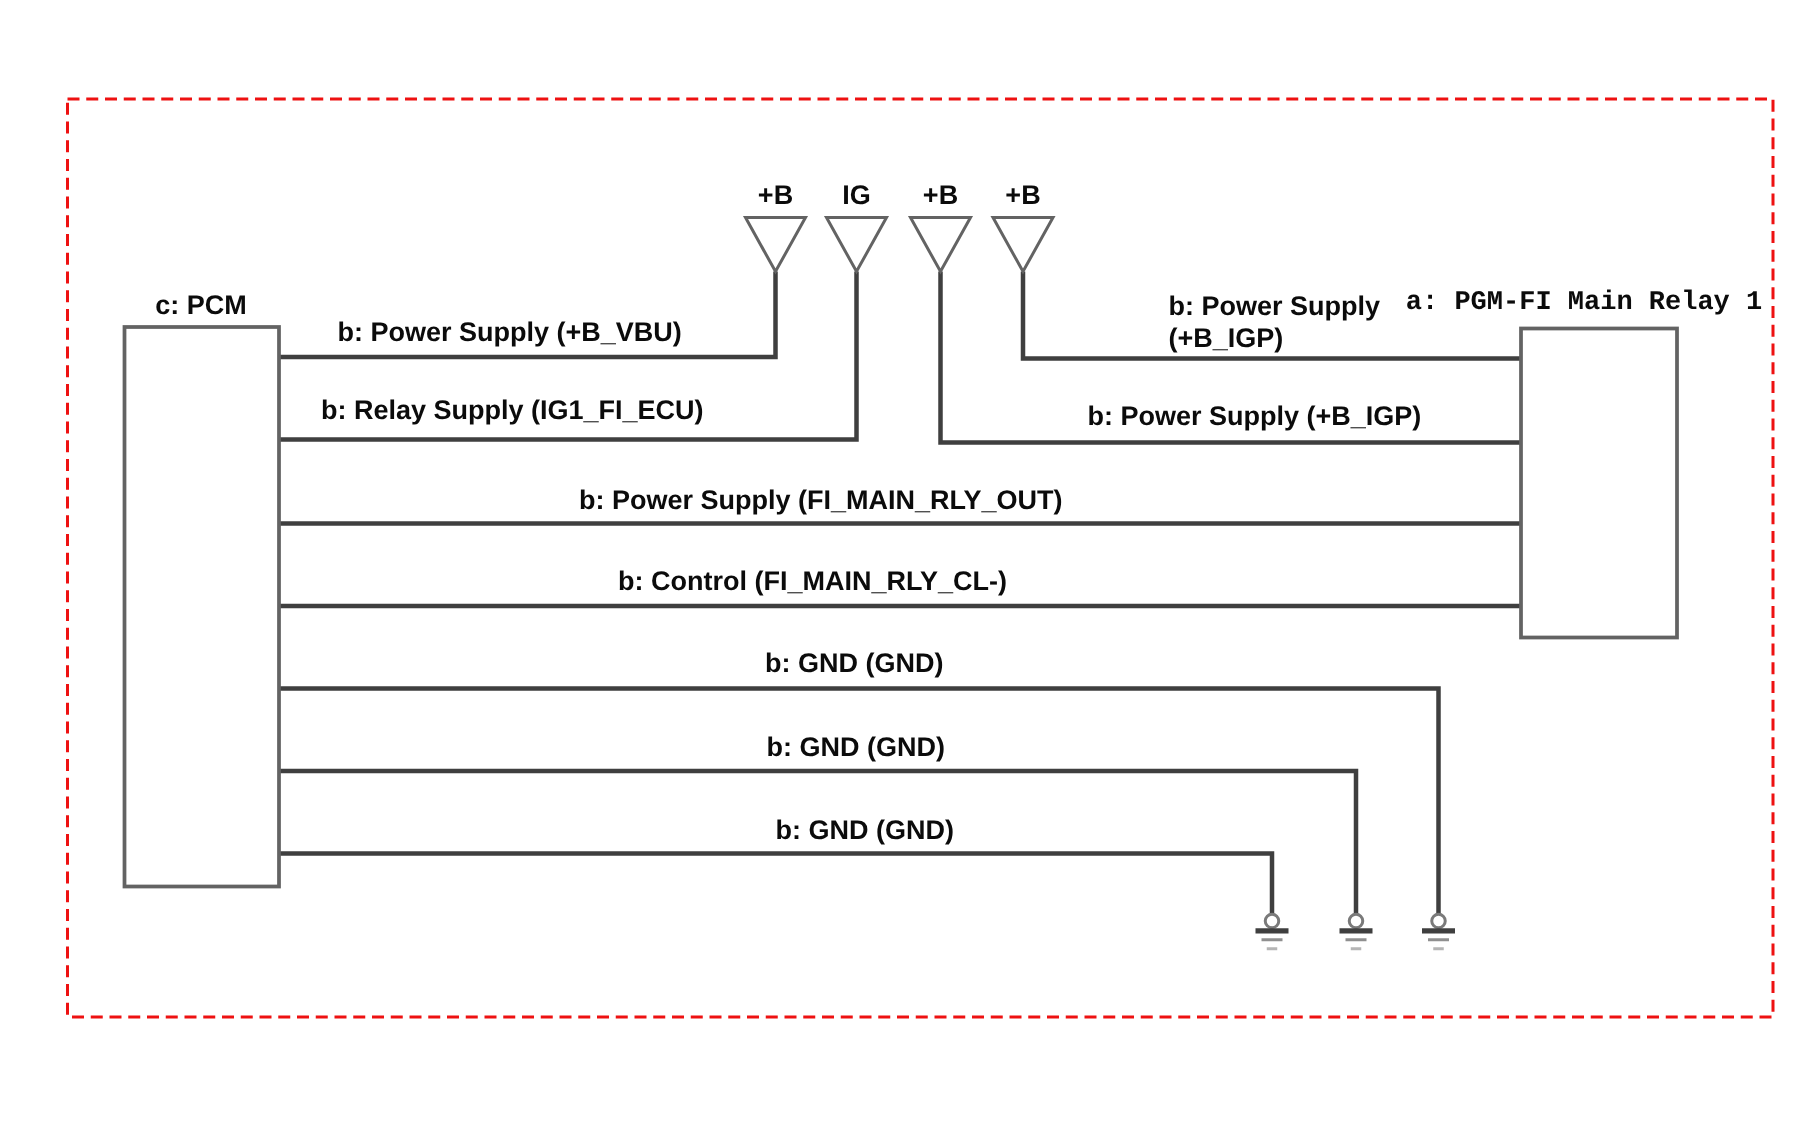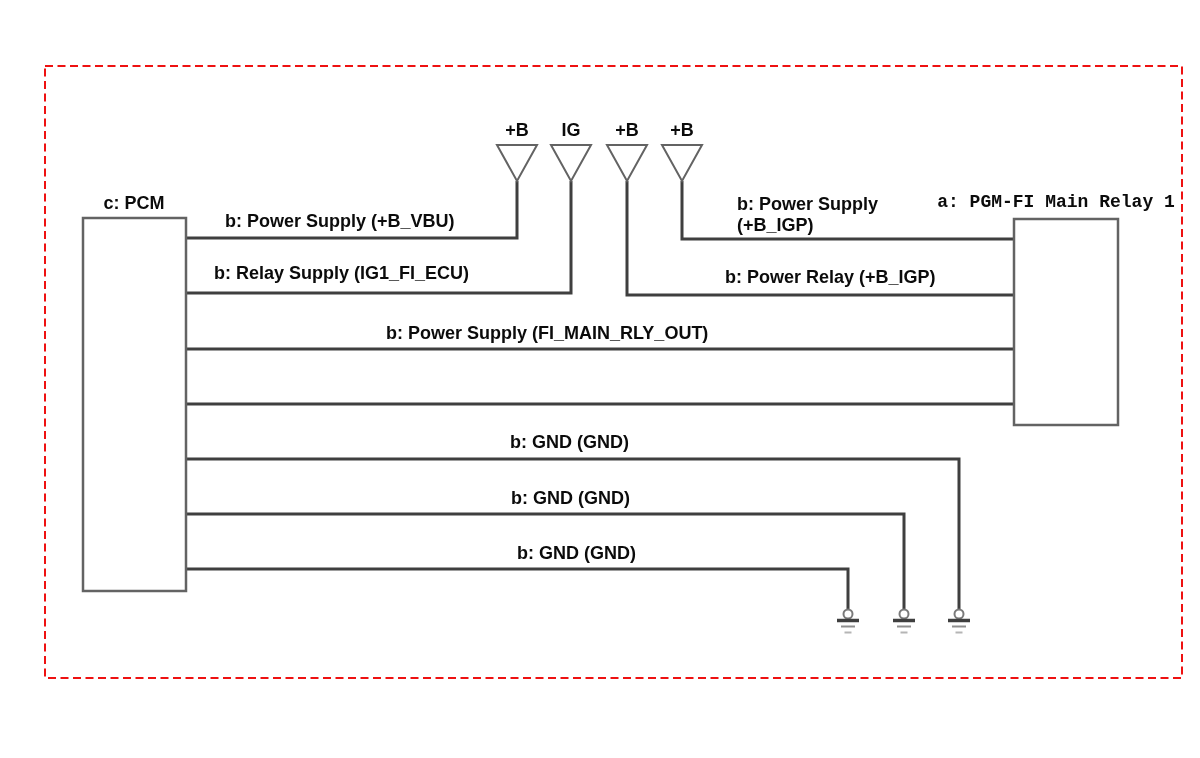--- a/index.html
+++ b/index.html
@@ -26,20 +26,21 @@
     font-weight: 700;
     color: #0b0b0b;
     line-height: 20px;
     white-space: nowrap;
   }
   .lbl.center {
     transform: translateX(-50%);
   }
   .two-line span {
     display: block;
+    margin-left: 42px;
   }
 </style>
 </head>
 <body>
 
 <div id="canvas">
 
   <svg id="wiring-svg" width="1200" height="758" viewBox="0 0 1200 758">
 
     <rect x="45" y="66" width="1137" height="612" fill="none" stroke="#ee1111" stroke-width="2" stroke-dasharray="8 4.5"></rect>
@@ -95,19 +96,20 @@
   <div class="lbl center" style="left:571px; top:120px;">IG</div>
   <div class="lbl center" style="left:627px; top:120px;">+B</div>
   <div class="lbl center" style="left:682px; top:120px;">+B</div>
 
   <div class="lbl" style="left:225px; top:211px;">b: Power Supply (+B_VBU)</div>
   <div class="lbl" style="left:214px; top:263px;">b: Relay Supply (IG1_FI_ECU)</div>
   <div class="lbl two-line" style="left:737px; top:194px; line-height:21px;">
     <span>b: Power Supply</span>
     <span>(+B_IGP)</span>
   </div>
-  <div class="lbl" style="left:725px; top:267px;">b: Power Relay (+B_IGP)</div>
+  <div class="lbl" style="left:725px; top:267px;">b: Power Supply (+B_IGP)</div>
   <div class="lbl" style="left:386px; top:323px;">b: Power Supply (FI_MAIN_RLY_OUT)</div>
+  <div class="lbl" style="left:412px; top:377px;">b: Control (FI_MAIN_RLY_CL-)</div>
   <div class="lbl" style="left:510px; top:432px;">b: GND (GND)</div>
   <div class="lbl" style="left:511px; top:488px;">b: GND (GND)</div>
   <div class="lbl" style="left:517px; top:543px;">b: GND (GND)</div>
 
 </div>
 
 </body></html>

